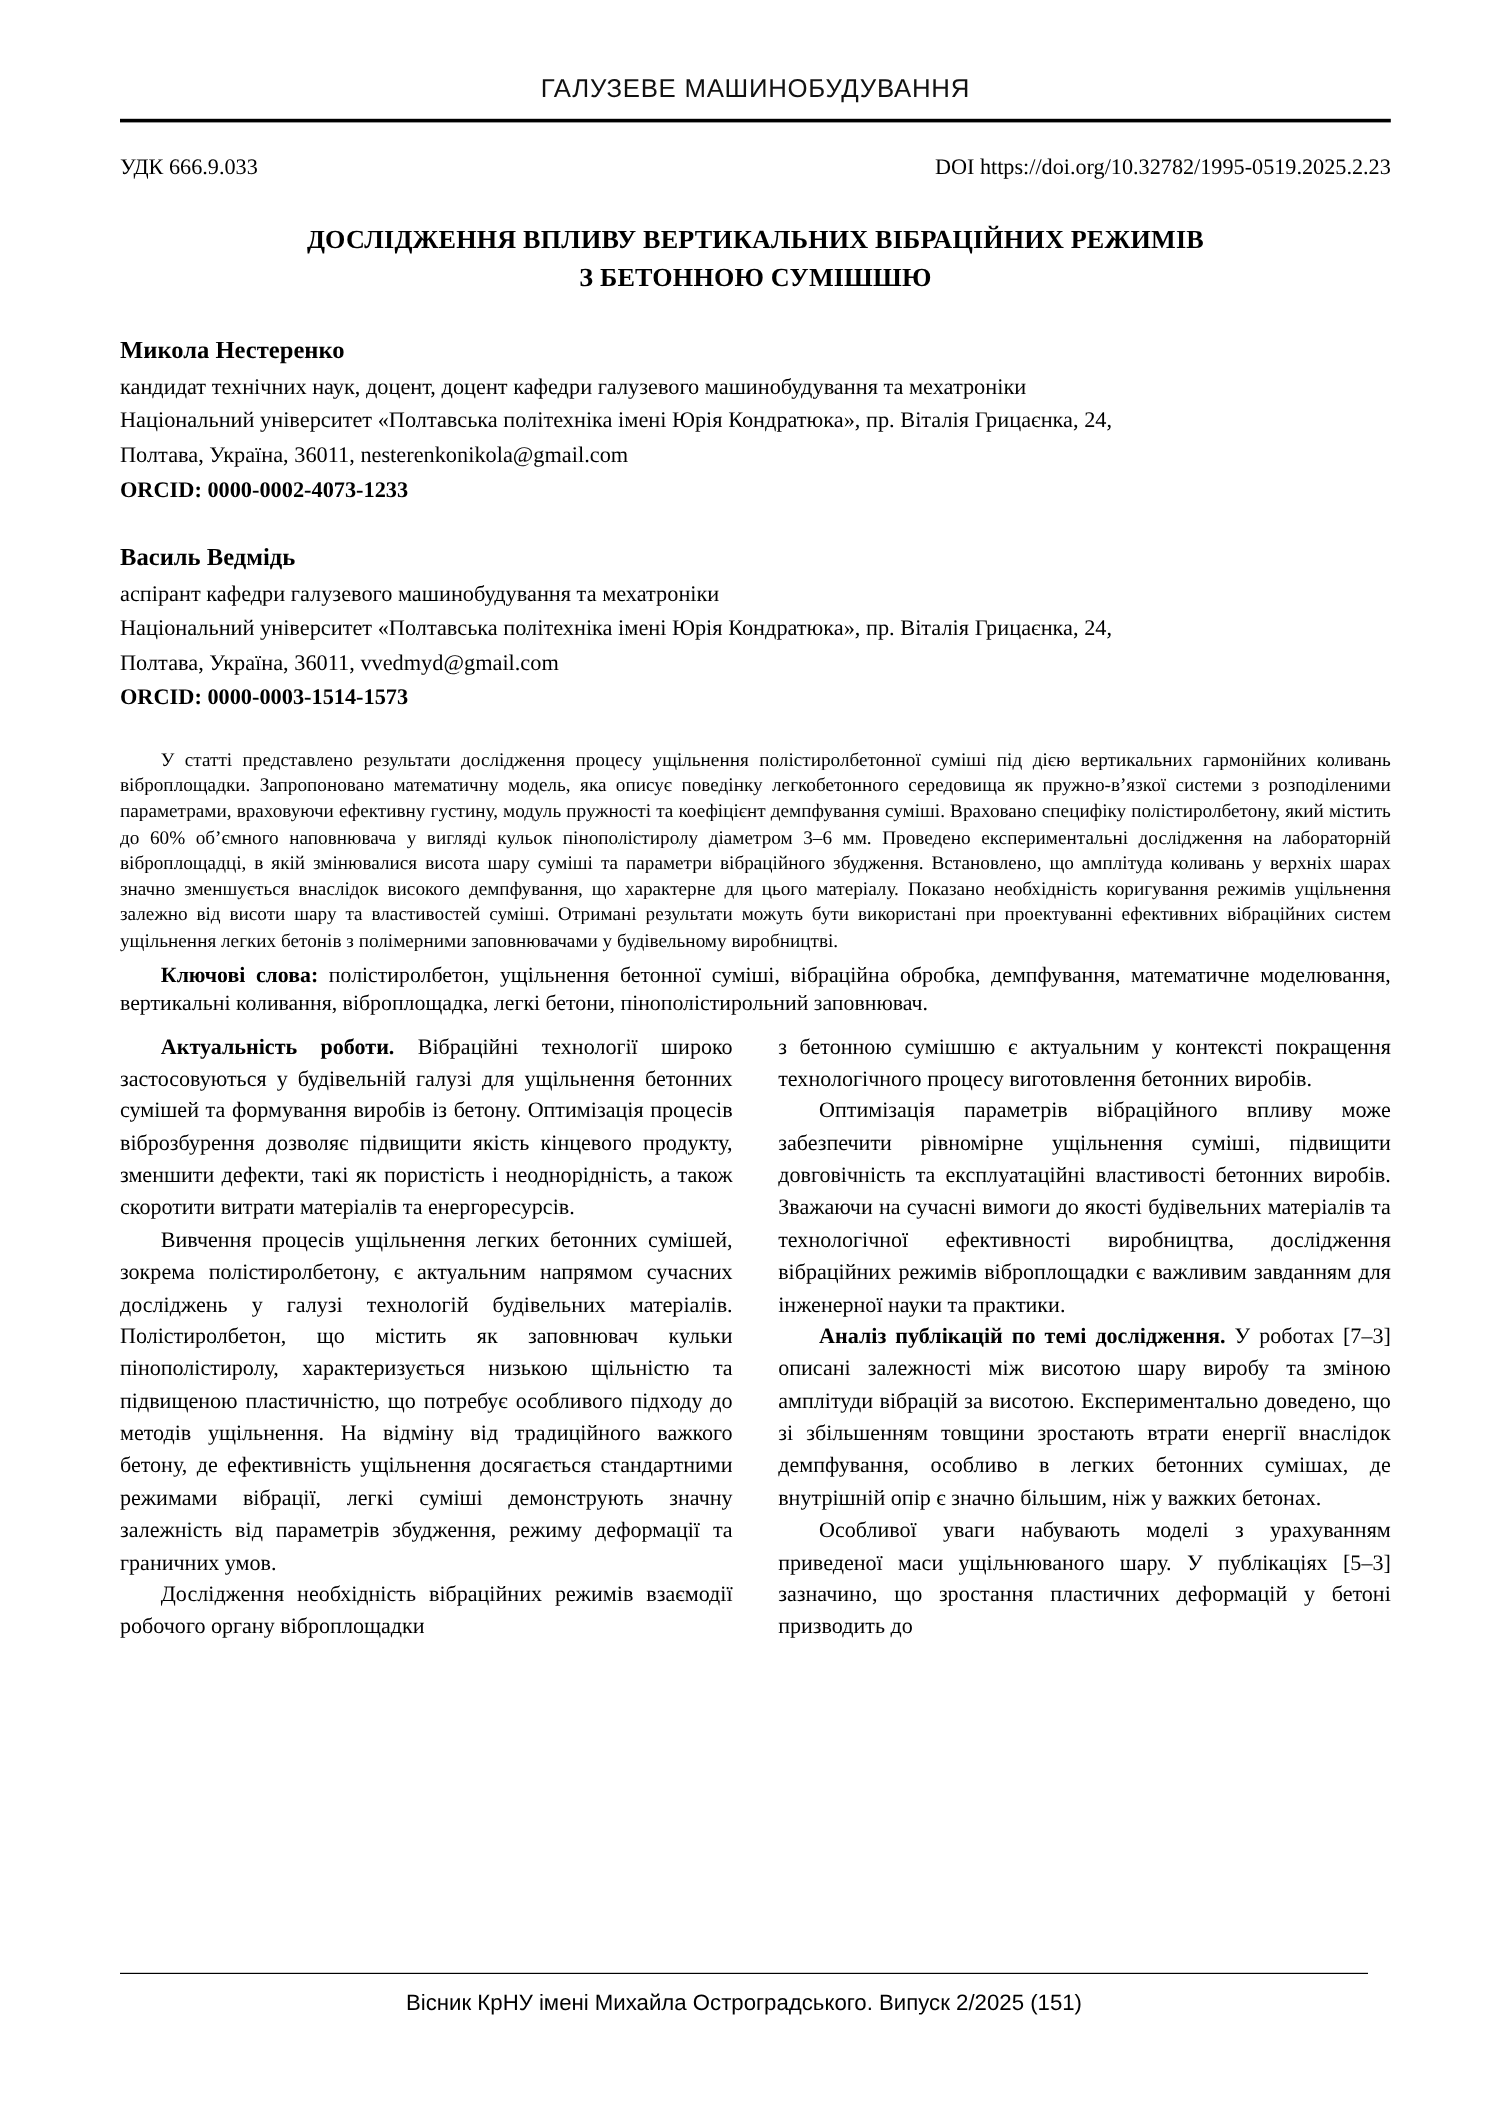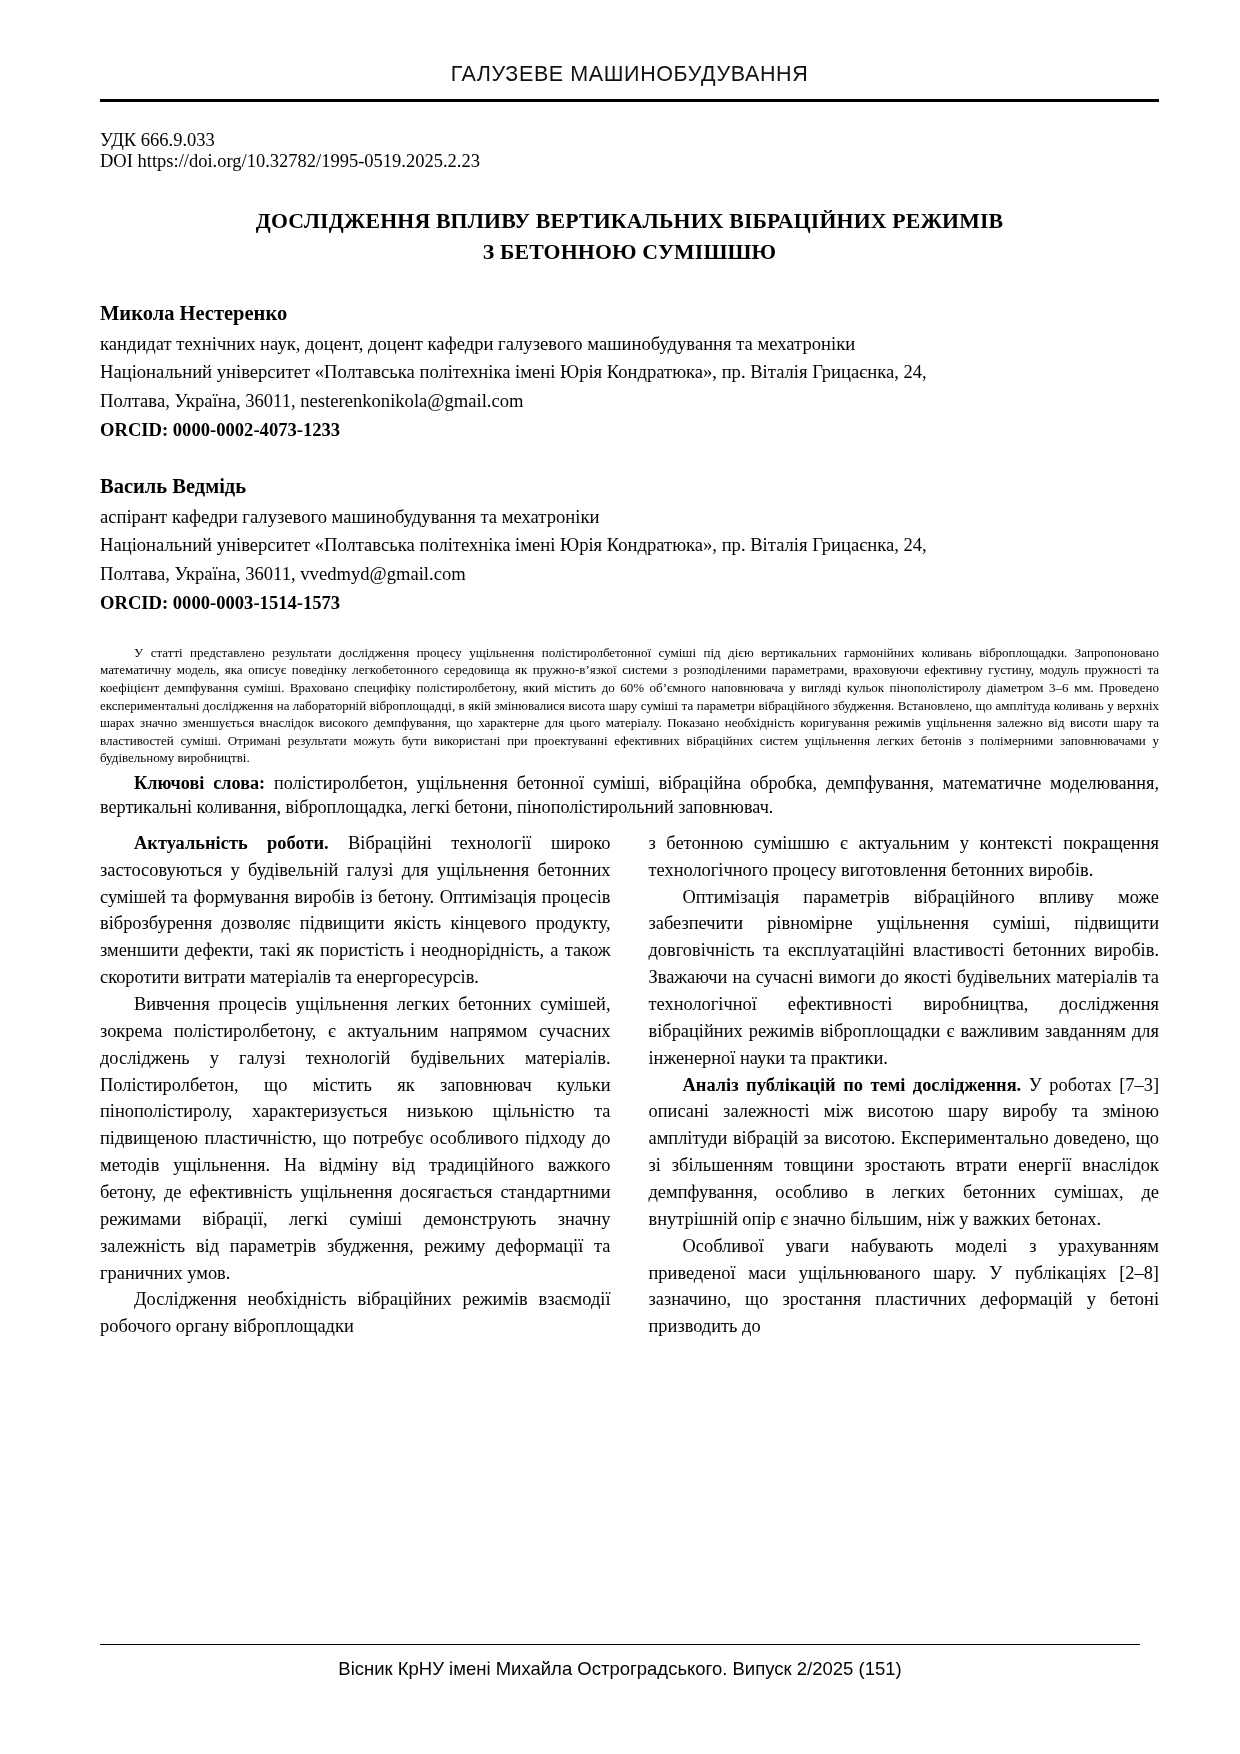--- a/index.html
+++ b/index.html
@@ -38,21 +38,20 @@
     margin: 0 0 28px 0;
   }
 
   
   .meta-row {
     display: flex;
     justify-content: space-between;
     align-items: baseline;
     font-size: 18.5px;
     margin-bottom: 34px;
-    flex-direction: column;
   }
   .meta-row .udc { white-space: nowrap; }
   .meta-row .doi { white-space: nowrap; }
 
   
   .article-title {
     text-align: center;
     font-weight: bold;
     font-size: 21.8px;
     line-height: 1.42;
@@ -75,21 +74,21 @@
     line-height: 1.55;
   }
   .author-orcid {
     font-weight: bold;
     font-size: 18.6px;
     line-height: 1.55;
   }
 
   
   .abstract {
-    font-size: 13px;
+    font-size: 16px;
     line-height: 1.35;
     text-align: justify;
     text-indent: 34px;
     margin-bottom: 4px;
     hyphens: manual;
   }
   .keywords {
     font-size: 18.2px;
     line-height: 1.35;
     text-align: justify;
@@ -183,21 +182,21 @@
   <div class="columns">
     <div class="col">
       <p><b>Актуальність роботи.</b><span> Вібраційні технології широко застосовуються у будівельній галузі для ущільнення бетонних сумішей та формування виробів із бетону. Оптимізація процесів віброзбурення дозволяє підвищити якість кінцевого продукту, зменшити дефекти, такі як пористість і неоднорідність, а також скоротити витрати матеріалів та енергоресурсів.</span></p>
       <p><span>Вивчення процесів ущільнення легких бетонних сумішей, зокрема полістиролбетону, є актуальним напрямом сучасних досліджень у галузі технологій будівельних матеріалів. Полістиролбетон, що містить як заповнювач кульки пінополістиролу, характеризується низькою щільністю та підвищеною пластичністю, що потребує особливого підходу до методів ущільнення. На відміну від традиційного важкого бетону, де ефективність ущільнення досягається стандартними режимами вібрації, легкі суміші демонструють значну залежність від параметрів збудження, режиму деформації та граничних умов.</span></p>
       <p><span>Дослідження необхідність вібраційних режимів взаємодії робочого органу віброплощадки</span></p>
     </div>
     <div class="col">
       <p style="text-indent:0"><span>з бетонною сумішшю є актуальним у контексті покращення технологічного процесу виготовлення бетонних виробів.</span></p>
       <p><span>Оптимізація параметрів вібраційного впливу може забезпечити рівномірне ущільнення суміші, підвищити довговічність та експлуатаційні властивості бетонних виробів. Зважаючи на сучасні вимоги до якості будівельних матеріалів та технологічної ефективності виробництва, дослідження вібраційних режимів віброплощадки є важливим завданням для інженерної науки та практики.</span></p>
       <p><b>Аналіз публікацій по темі дослідження.</b><span> У роботах [7–3] описані залежності між висотою шару виробу та зміною амплітуди вібрацій за висотою. Експериментально доведено, що зі збільшенням товщини зростають втрати енергії внаслідок демпфування, особливо в легких бетонних сумішах, де внутрішній опір є значно більшим, ніж у важких бетонах.</span></p>
-      <p><span>Особливої уваги набувають моделі з урахуванням приведеної маси ущільнюваного шару. У публікаціях [2–8] зазначино, що зростання пластичних деформацій у бетоні призводить до</span></p>
+      <p><span>Особливої уваги набувають моделі з урахуванням приведеної маси ущільнюваного шару. У публікаціях [5–3] зазначино, що зростання пластичних деформацій у бетоні призводить до</span></p>
     </div>
   </div>
 
   <div class="footer">
     <hr class="footer-rule">
     <div class="footer-text">Вісник КрНУ імені Михайла Остроградського. Випуск 2/2025 (151)</div>
   </div>
 
 </div>
 

